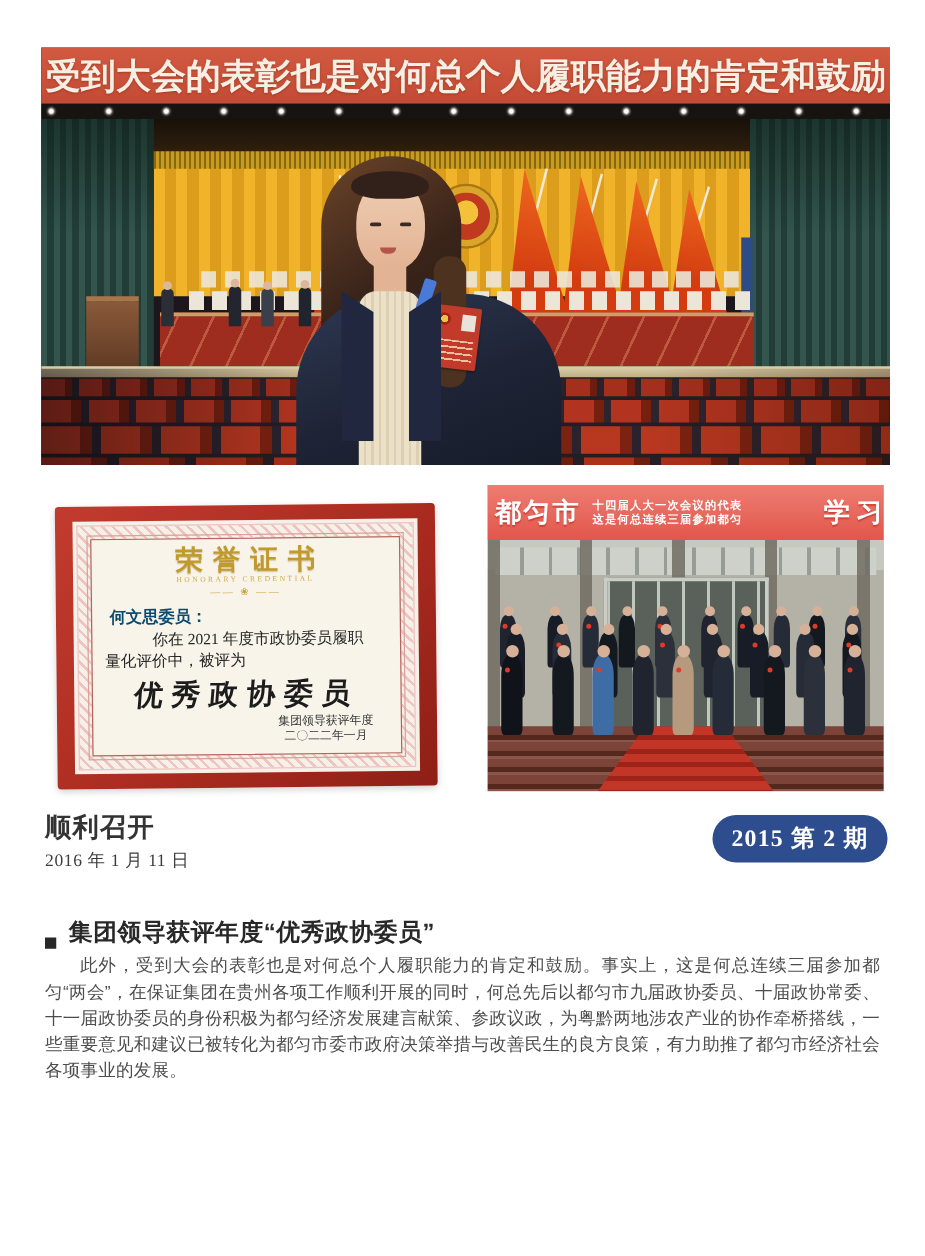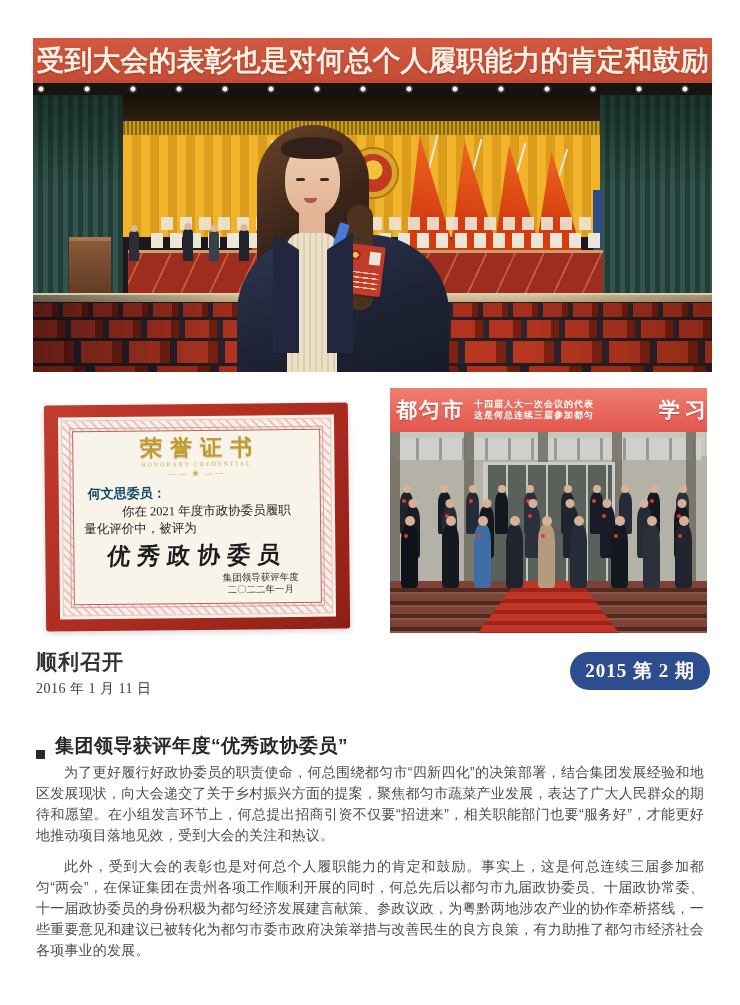--- a/index.html
+++ b/index.html
@@ -288,17 +288,16 @@
 
   <div class="dept">顺利召开</div>
   <div class="pub-date">2016 年 1 月 11 日</div>
   <div class="issue-badge">2015 第 2 期</div>
 
   <div class="headline">
     <span class="bullet"></span>
     <h1>集团领导获评年度“优秀政协委员”</h1>
   </div>
   <div class="article">
-    <p>为了更好履行好政协委员的职责使命，何总围绕都匀市“四新四化”的决策部署，结合集团发展经验和地区发展现状，向大会递交了关于乡村振兴方面的提案，聚焦都匀市蔬菜产业发展，表达了广大人民群众的期待和愿望。在小组发言环节上，何总提出招商引资不仅要“招进来”，相关职能部门也要“服务好”，才能更好地推动项目落地见效，受到大会的关注和热议。</p>
     <p>此外，受到大会的表彰也是对何总个人履职能力的肯定和鼓励。事实上，这是何总连续三届参加都匀“两会”，在保证集团在贵州各项工作顺利开展的同时，何总先后以都匀市九届政协委员、十届政协常委、十一届政协委员的身份积极为都匀经济发展建言献策、参政议政，为粤黔两地涉农产业的协作牵桥搭线，一些重要意见和建议已被转化为都匀市委市政府决策举措与改善民生的良方良策，有力助推了都匀市经济社会各项事业的发展。</p>
   </div>
 
 </div>
 
 </body></html>

